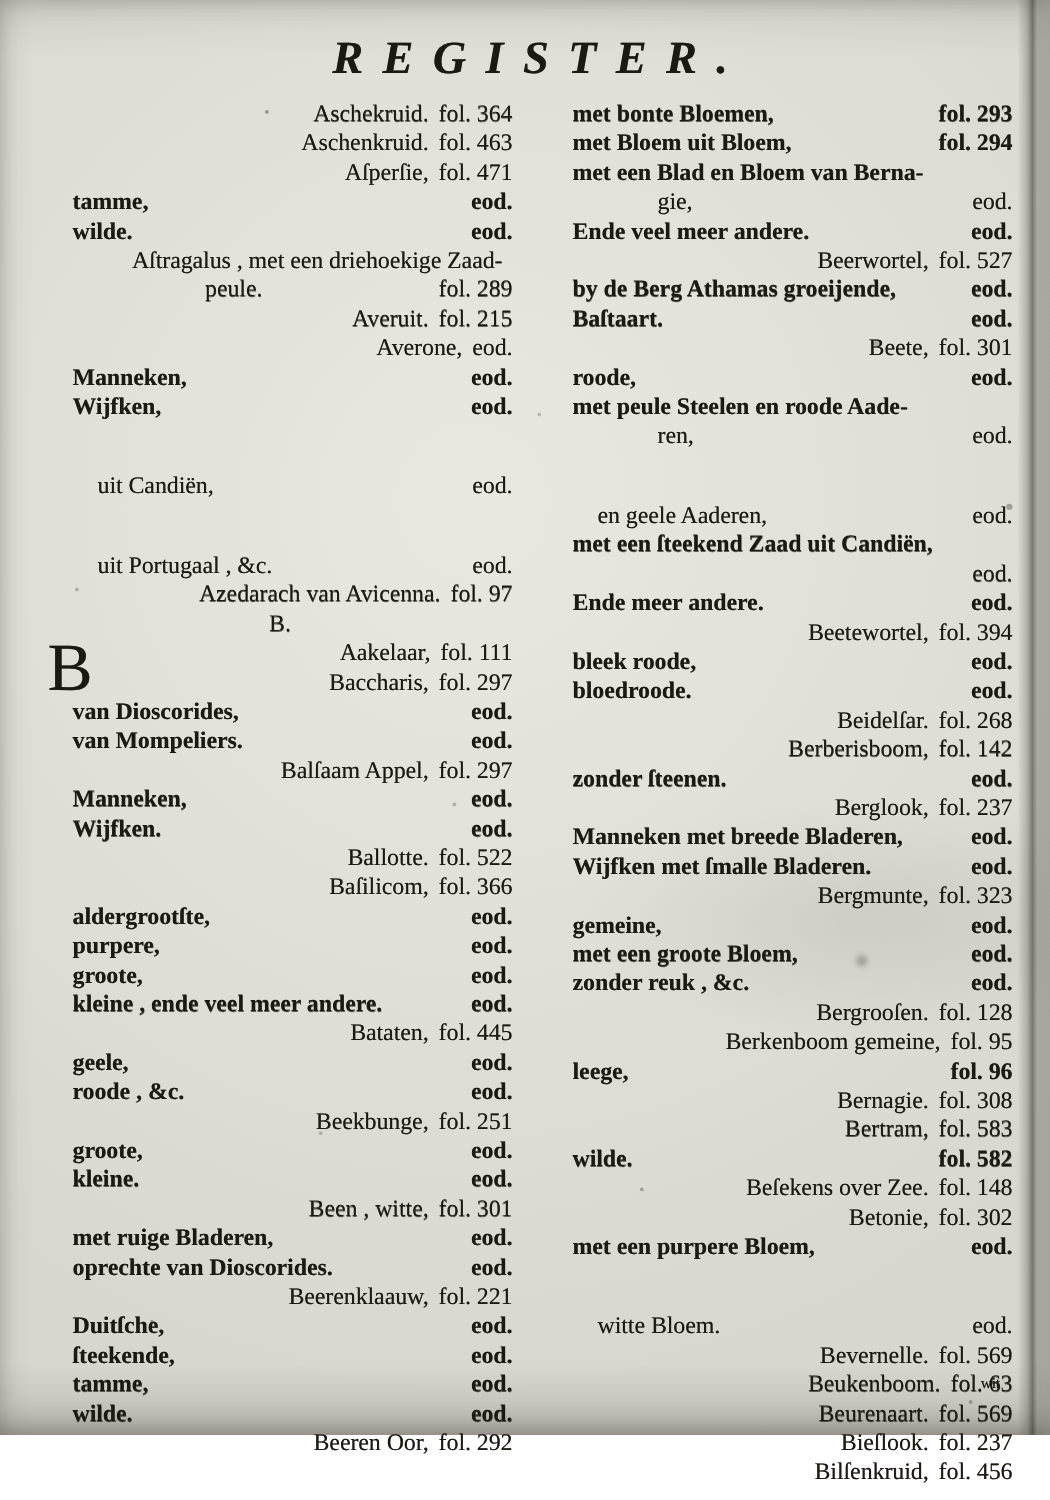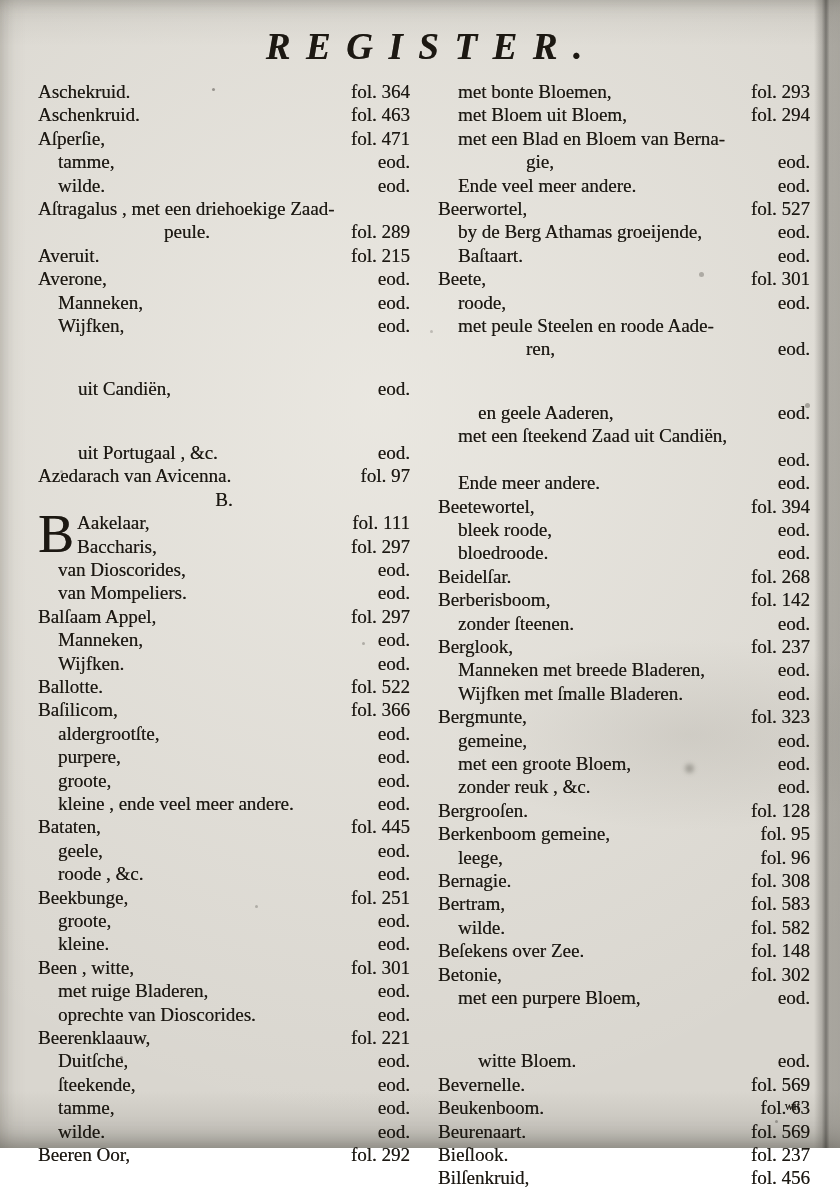--- a/index.html
+++ b/index.html
@@ -93,22 +93,22 @@
 
   .entry {
     display: flex;
     justify-content: space-between;
     align-items: baseline;
     white-space: nowrap;
   }
   .entry-text { white-space: nowrap; }
   .entry-folio { white-space: nowrap; margin-left: 8px; }
 
-  .i0 { padding-left: 0; }
-  .i1 { padding-left: 20px; }
+  .i0 { padding-left: 0; justify-content: flex-end; }
+  .i1 { padding-left: 20px; font-weight: bold; }
   .i2 { padding-left: 40px; margin-top: 40px; }
   .i3 { padding-left: 88px; }
   .i4 { padding-left: 126px; align-items: flex-end; }
 
   .section-letter {
     text-align: center;
     line-height: 23.4px;
   }
 
   .dropcap-block {

